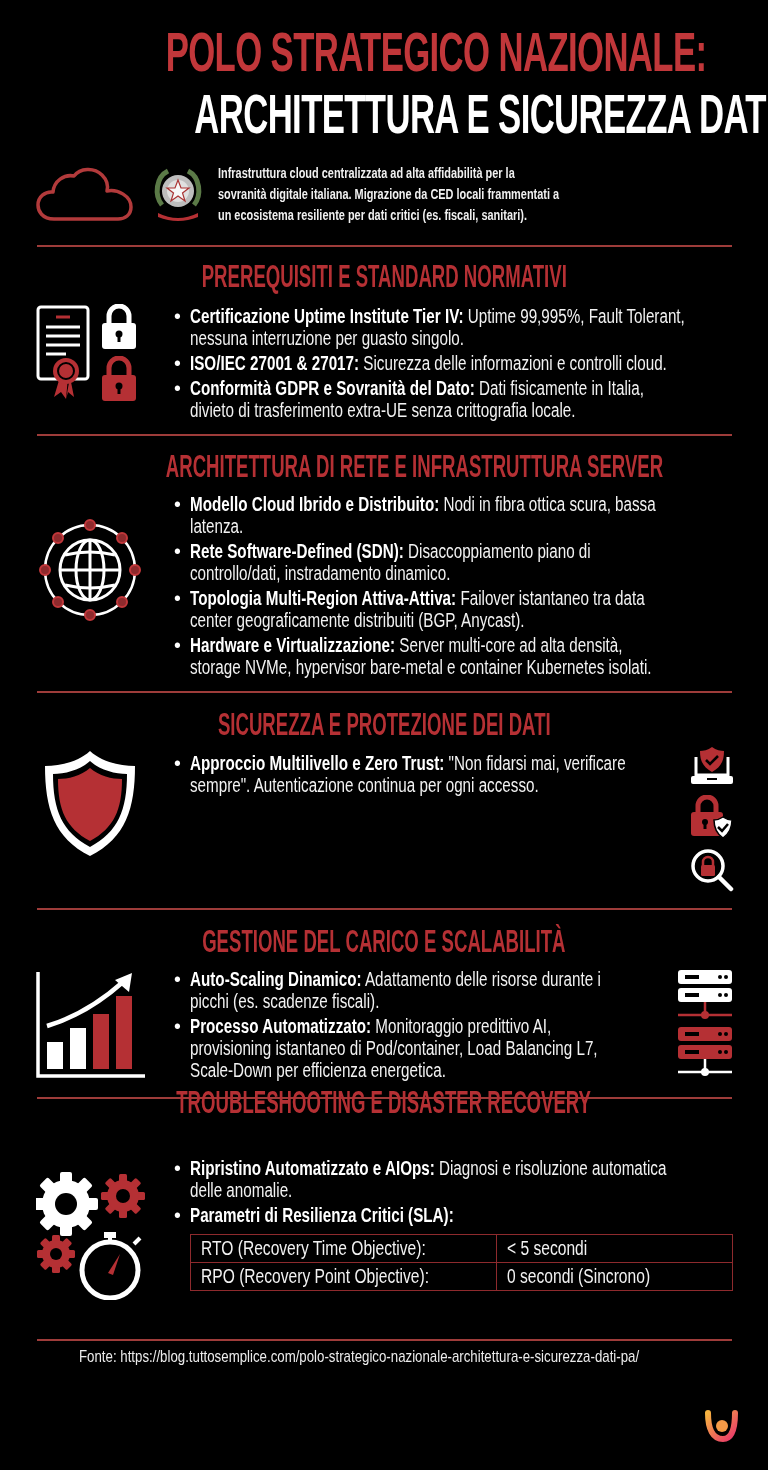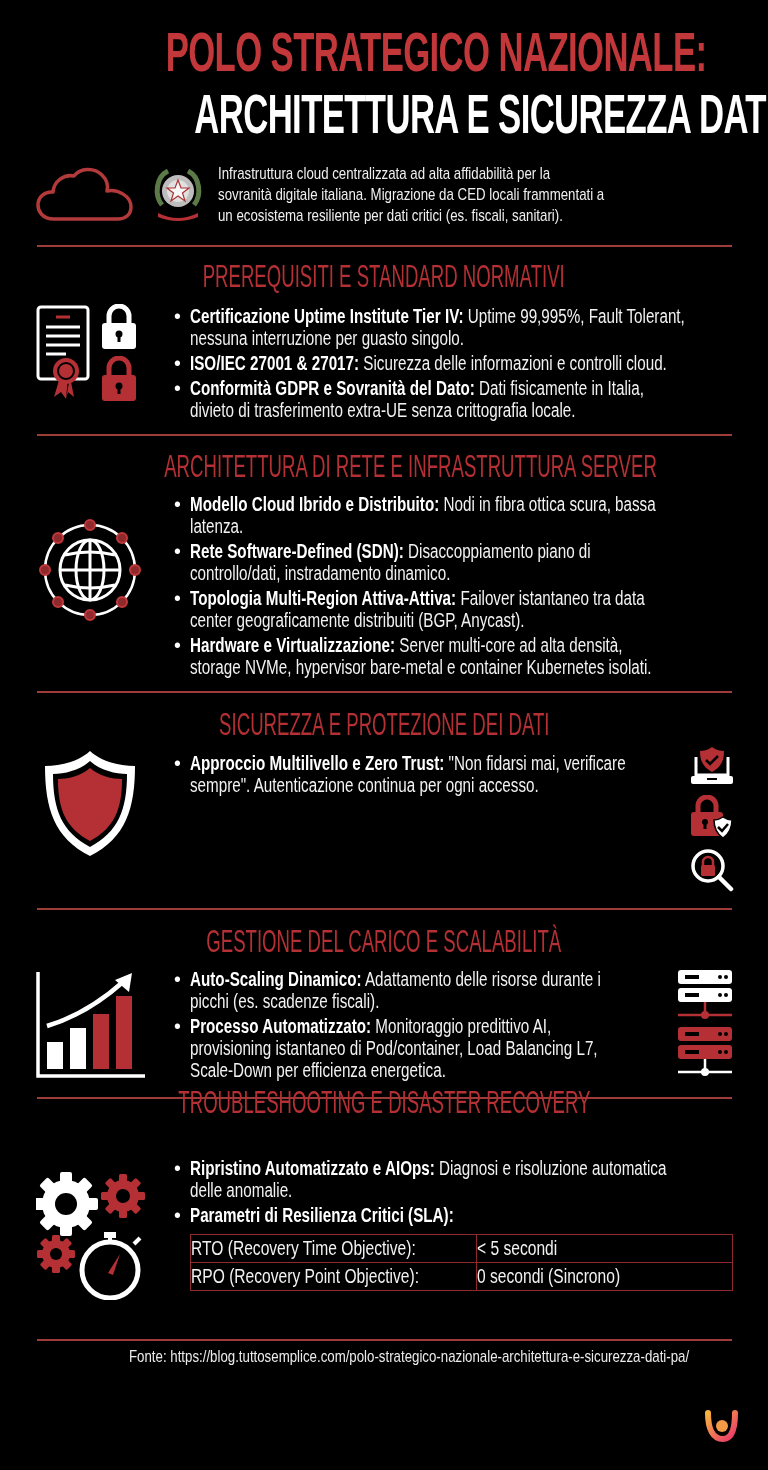--- a/index.html
+++ b/index.html
@@ -1,36 +1,36 @@
 <!DOCTYPE html>
 <html><head>
   <meta charset="utf-8">
   <style>
     html, body { margin: 0; padding: 0; background: #000; }
     body { width: 768px; height: 1470px; position: relative; overflow: hidden; color: #fff; font-family: "Liberation Sans", sans-serif; }
     .title { position: absolute; left: 0; width: 664px; text-align: center; font-weight: bold; letter-spacing: -1px; }
     .title .inner { display: inline-block; transform: scaleX(0.62); transform-origin: center; white-space: nowrap; }
     #t1 { top: 22px; font-size: 56px; color: #c1373a; line-height: 60px; }
     #t2 { top: 84px; font-size: 56px; color: #fff; line-height: 60px; }
-    .intro-text { position: absolute; left: 218px; top: 163px; width: 520px; font-size: 17px; line-height: 21px; color: #f0f0f0; }
+    .intro-text { position: absolute; left: 218px; top: 163px; width: 520px; font-size: 14px; line-height: 21px; color: #f0f0f0; font-weight: bold; }
     .cond { display: inline-block; transform: scaleX(0.78); transform-origin: left top; white-space: nowrap; }
     .divider { position: absolute; left: 37px; width: 695px; height: 2px; background: #9e3c3a; }
-    .sec-title { position: absolute; left: 0; width: 768px; text-align: center; color: #b53034; font-weight: normal; font-size: 31px; line-height: 34px; }
+    .sec-title { position: absolute; left: 0; width: 768px; text-align: center; color: #b53034; font-weight: bold; font-size: 31px; line-height: 34px; }
     .sec-title .inner { display: inline-block; transform: scaleX(0.6); transform-origin: center; white-space: nowrap; }
     .bullets { position: absolute; left: 172px; margin: 0; padding: 0; list-style: none; }
     .bullets li { position: relative; padding-left: 18px; font-size: 19.5px; line-height: 22px; margin-bottom: 3px; color: #f2f2f2; }
     .bullets li::before { content: "•"; position: absolute; left: 2px; top: 0; color: #fff; }
     .bullets li .line { display: block; transform: scaleX(0.78); transform-origin: left top; white-space: nowrap; }
     .bullets b { font-weight: bold; color: #fff; }
     .icon { position: absolute; }
     .sla { position: absolute; left: 190px; top: 1234px; width: 543px; border-collapse: collapse; }
-    .sla td { border: 1.5px solid #8e2a2d; height: 27px; padding: 0 0; font-size: 19.5px; color: #f2f2f2; }
+    .sla td { border: 1.5px solid #8e2a2d; height: 27px; padding: 0 10px; font-size: 19.5px; color: #f2f2f2; }
     .sla td .c { display: inline-block; transform: scaleX(0.8); transform-origin: left center; white-space: nowrap; }
     .sla td.k { width: 265px; }
-    .source { position: absolute; left: 0; top: 1347px; width: 768px; text-align: right; font-size: 17px; color: #ececec; }
+    .source { position: absolute; left: 0; top: 1347px; width: 768px; text-align: left; font-size: 17px; color: #ececec; }
     .source .inner { display: inline-block; transform: scaleX(0.78); transform-origin: center; white-space: nowrap; }
   </style>
 </head>
 <body>
 
 <div class="title" id="t1"><span class="inner">POLO STRATEGICO NAZIONALE:</span></div>
 <div class="title" id="t2"><span class="inner">ARCHITETTURA E SICUREZZA DATI PA</span></div>
 
 <svg class="icon" style="left:36px;top:165px" width="98" height="58" viewBox="0 0 98 58">
   <path d="M18 54 C6 54 2 46 2 40 C2 32 9 26 17 27 C18 16 28 9 38 11 C44 3 58 2 66 10 C72 16 72 22 71 26 C82 24 95 31 95 42 C95 50 89 54 82 54 Z" fill="none" stroke="#b23a3b" stroke-width="3.5" stroke-linejoin="round"></path>

